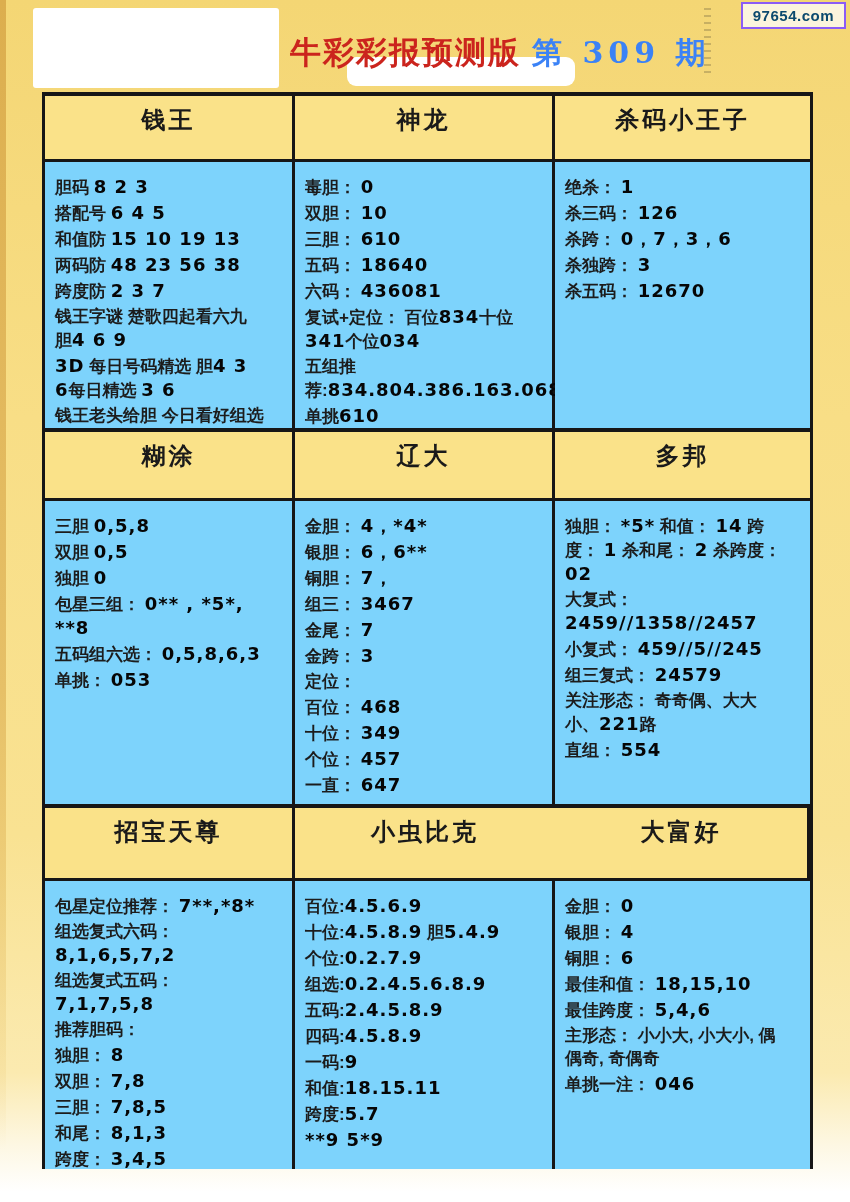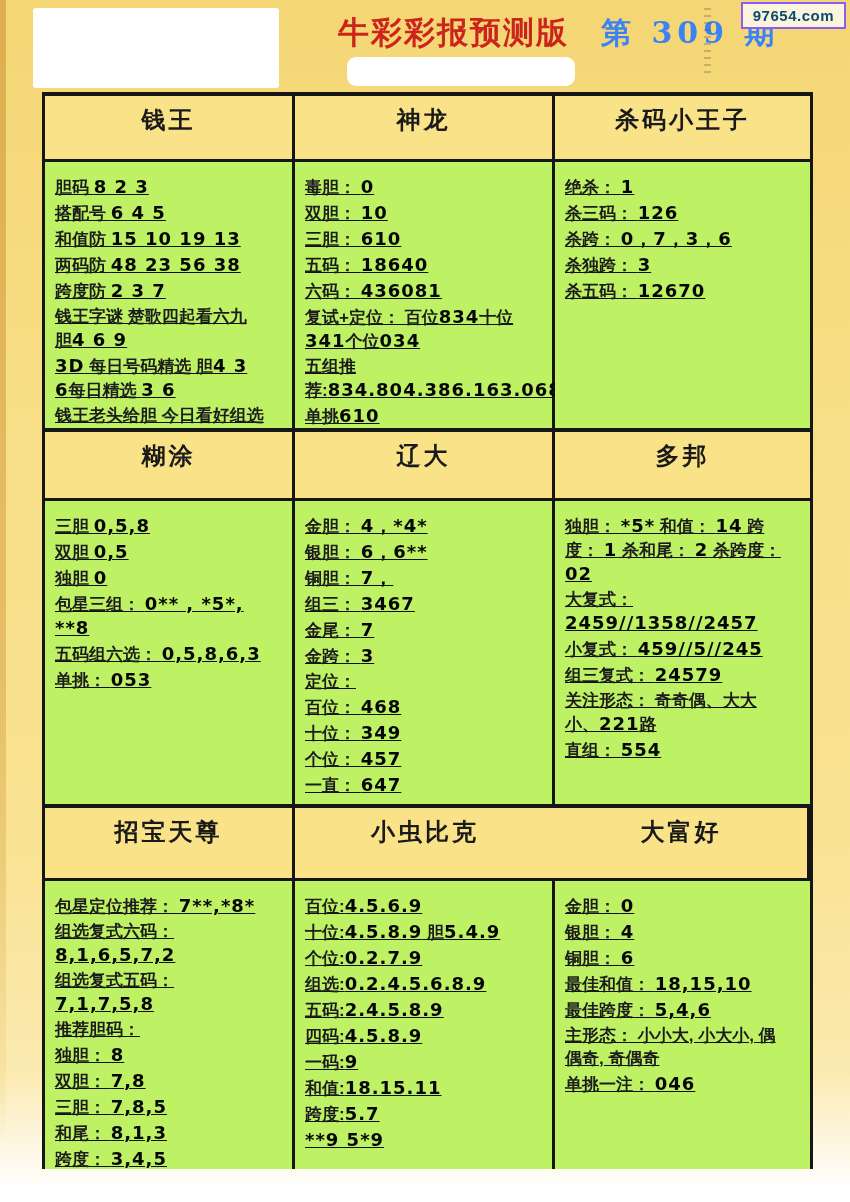--- a/index.html
+++ b/index.html
@@ -6,41 +6,41 @@
   #page{position:relative;width:850px;height:1202px;background:#ffffff;overflow:hidden;
         font-family:"Liberation Sans",sans-serif;color:#111;}
   
   #backdrop{position:absolute;left:0;top:0;width:850px;height:1192px;
     background:linear-gradient(180deg,#f4d674 0%,#f8de86 35%,#f9e292 70%,#fbeab0 90%,#fdf7e2 96%,#ffffff 100%);}
   #left-edge{position:absolute;left:0;top:0;width:6px;height:1150px;
     background:linear-gradient(180deg,#dcae4e 0%,#e6c067 60%,rgba(230,192,103,0) 100%);}
   
   .white-box-left{position:absolute;left:33px;top:8px;width:246px;height:80px;background:#ffffff;border-radius:3px;}
   .white-box-center{position:absolute;left:347px;top:57px;width:228px;height:29px;background:#ffffff;border-radius:9px;}
-  #masthead{position:absolute;left:290px;top:12px;display:flex;align-items:baseline;gap:32px;white-space:nowrap;margin-left:48px;}
+  #masthead{position:absolute;left:290px;top:32px;display:flex;align-items:baseline;gap:11px;white-space:nowrap;}
   #masthead .title{color:#cb241d;font-size:31px;font-weight:900;letter-spacing:2px;}
   #masthead .issue{color:#3b82f6;font-size:30px;font-weight:600;letter-spacing:5px;
     font-family:"DejaVu Serif","Liberation Serif",serif;}
   #edge-noise{position:absolute;left:704px;top:8px;width:7px;height:68px;opacity:.55;
     background:repeating-linear-gradient(180deg,rgba(95,85,55,.55) 0 2px,rgba(95,85,55,0) 2px 7px);}
   #watermark{position:absolute;right:4px;top:2px;padding:3px 10px;border:2px solid #8b5cf6;
     background:#fbf4dd;color:#0c4a6e;font-size:15px;font-weight:700;letter-spacing:.5px;}
   
   #board{position:absolute;left:42px;top:92px;width:771px;background:#ffffff;
     border:3px solid #161616;border-top-width:4px;border-bottom:none;
     display:grid;grid-template-columns:250px 260px 255px;
     grid-template-rows:66px 266px 73px 303px 77px 288px;box-sizing:border-box;}
   .hd,.bd{box-sizing:border-box;min-width:0;}
   .col1,.col2{border-right:3px solid #161616;}
   .hd{background:#fae289;border-bottom:3px solid #161616;display:flex;justify-content:center;
       align-items:flex-start;padding-top:8px;}
   .hd.again{border-top:4px solid #161616;}
   .hd span{font-size:24px;font-weight:700;letter-spacing:3px;color:#1a1a1a;
       font-family:"DejaVu Serif","Liberation Serif",serif;}
-  .bd{background:#bef264;padding:12px 24px 0 10px;text-decoration:underline;}
+  .bd{background:#7dd3fc;padding:12px 24px 0 10px;}
   .bd p.line{margin:0;padding:1px 0 1px 0;line-height:23px;font-size:17px;}
   .lbl{font-weight:600;color:#1c1c1c;}
   .num{font-weight:800;font-size:18px;letter-spacing:1px;color:#060606;
       font-family:"DejaVu Sans","Liberation Sans",sans-serif;}
 </style>
 </head>
 <body>
 
 <div id="page">
   <div id="backdrop"></div>

